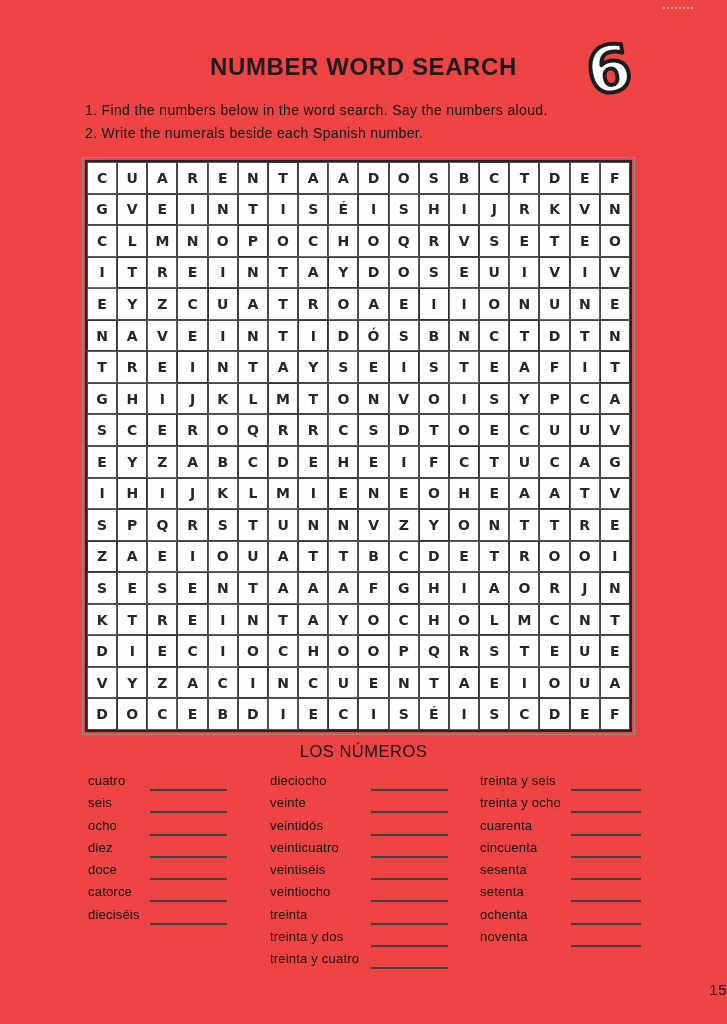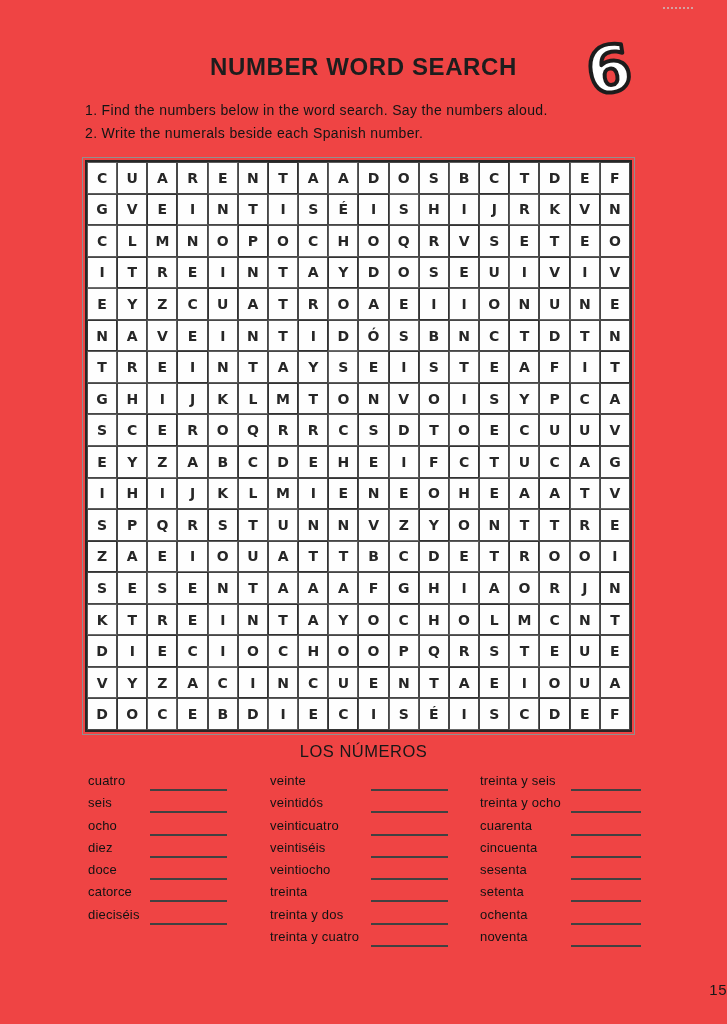--- a/index.html
+++ b/index.html
@@ -481,20 +481,24 @@
           <span class="word-label">catorce</span>
           <span class="answer-line"></span>
         </div>
         <div class="word-row">
           <span class="word-label">dieciséis</span>
           <span class="answer-line"></span>
         </div>
       </div>
     <div class="word-col col-1">
         <div class="word-row">
+          <span class="word-label">dieciocho</span>
+          <span class="answer-line"></span>
+        </div>
+        <div class="word-row">
           <span class="word-label">veinte</span>
           <span class="answer-line"></span>
         </div>
         <div class="word-row">
           <span class="word-label">veintidós</span>
           <span class="answer-line"></span>
         </div>
         <div class="word-row">
           <span class="word-label">veinticuatro</span>
           <span class="answer-line"></span>

